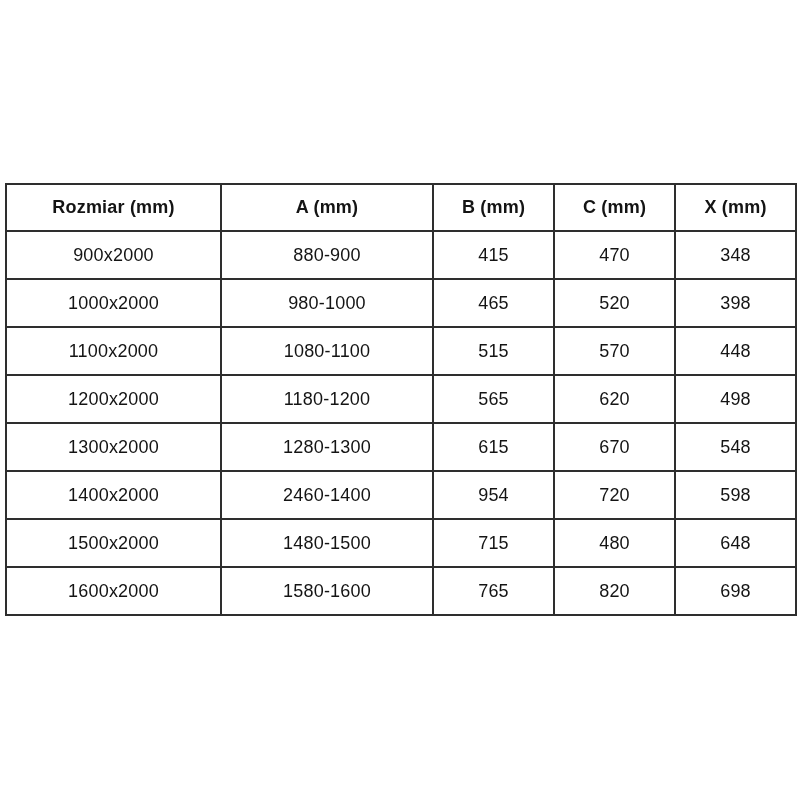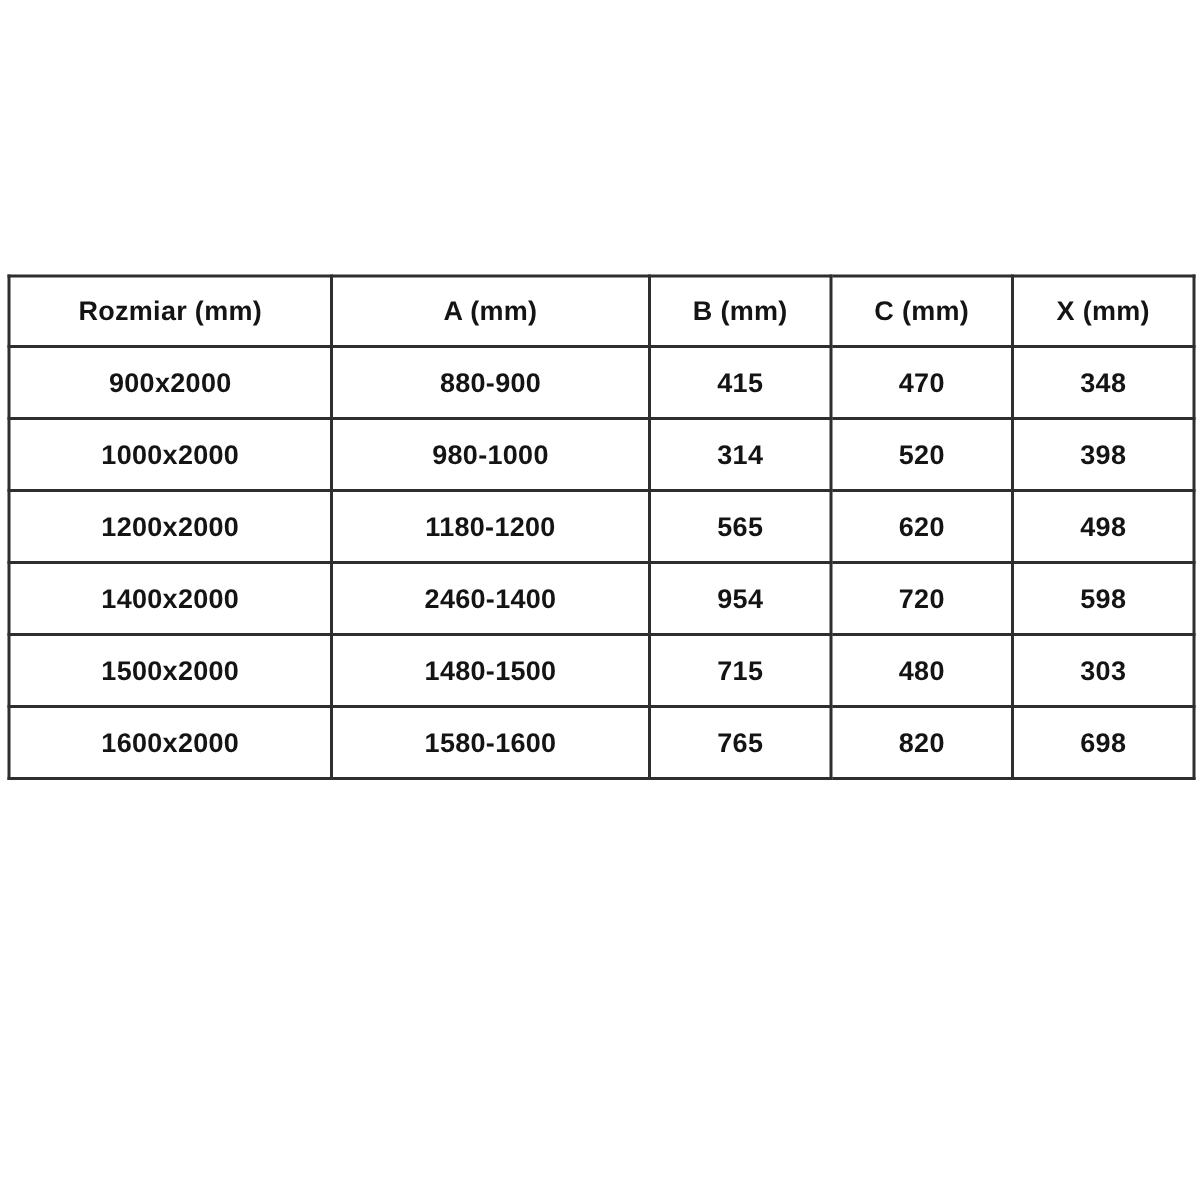--- a/index.html
+++ b/index.html
@@ -36,21 +36,21 @@
     padding: 12px;
     font-size: 18px;
     letter-spacing: 0.2px;
   }
   .dim-table th {
     height: 47px;
     font-weight: bold;
   }
   .dim-table td {
     height: 48px;
-    font-weight: bold;
+    font-weight: normal;
   }
   col.c-size { width: 215px; }
   col.c-a    { width: 212px; }
   col.c-b    { width: 121px; }
   col.c-c    { width: 121px; }
   col.c-x    { width: 121px; }
 </style>
 </head>
 <body>
 
@@ -76,44 +76,58 @@
       <tr>
         <td>900x2000</td>
         <td>880-900</td>
         <td>415</td>
         <td>470</td>
         <td>348</td>
       </tr>
       <tr>
         <td>1000x2000</td>
         <td>980-1000</td>
-        <td>314</td>
+        <td>465</td>
         <td>520</td>
         <td>398</td>
+      </tr>
+      <tr>
+        <td>1100x2000</td>
+        <td>1080-1100</td>
+        <td>515</td>
+        <td>570</td>
+        <td>448</td>
       </tr>
       <tr>
         <td>1200x2000</td>
         <td>1180-1200</td>
         <td>565</td>
         <td>620</td>
         <td>498</td>
+      </tr>
+      <tr>
+        <td>1300x2000</td>
+        <td>1280-1300</td>
+        <td>615</td>
+        <td>670</td>
+        <td>548</td>
       </tr>
       <tr>
         <td>1400x2000</td>
         <td>2460-1400</td>
         <td>954</td>
         <td>720</td>
         <td>598</td>
       </tr>
       <tr>
         <td>1500x2000</td>
         <td>1480-1500</td>
         <td>715</td>
         <td>480</td>
-        <td>303</td>
+        <td>648</td>
       </tr>
       <tr>
         <td>1600x2000</td>
         <td>1580-1600</td>
         <td>765</td>
         <td>820</td>
         <td>698</td>
       </tr>
     </tbody>
   </table>

